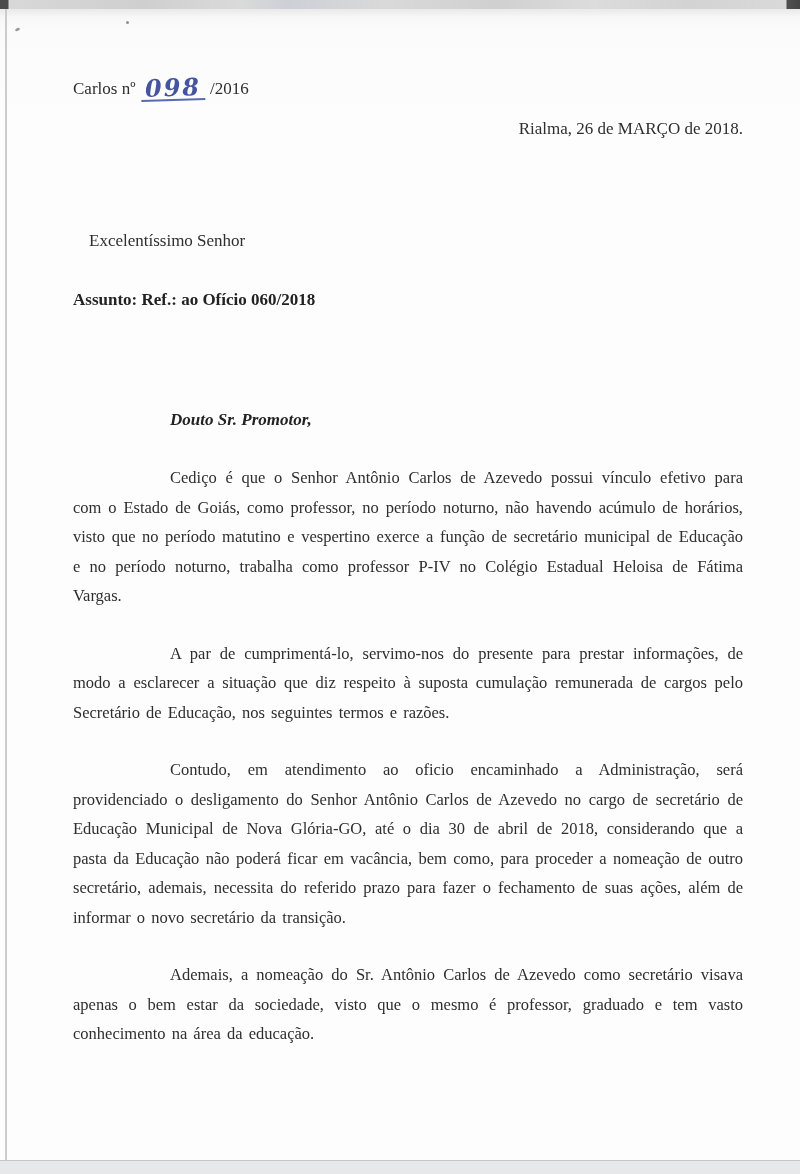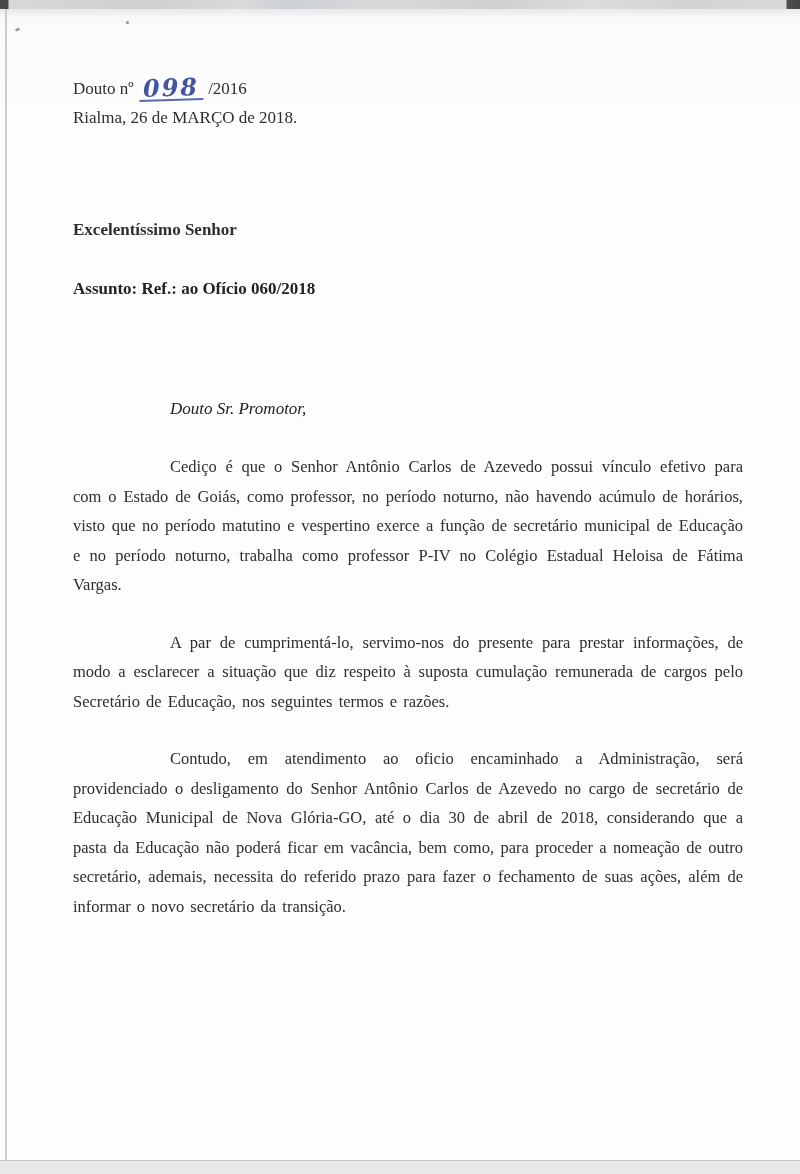--- a/index.html
+++ b/index.html
@@ -51,28 +51,28 @@
     font-weight: 600;
     font-size: 24px;
     line-height: 20px;
     letter-spacing: 2px;
     padding: 0 4px 1px 4px;
     margin: 0 1px;
     border-bottom: 2px solid #5a6ab0;
     transform: rotate(-2deg);
     position: relative; top: 2px;
   }
-  .date-line { margin-top: 5px; text-align: left; font-size: 17px; line-height: 24px; }
+  .date-line { margin-top: 16px; text-align: right; font-size: 17px; line-height: 24px; }
   .recipient { margin-top: 84px; font-size: 17px; line-height: 31px; }
-  .recipient p { margin: 0; font-weight: bold; }
+  .recipient p { margin: 16px; }
   .bold { font-weight: bold; color: #222222; }
   .subject { margin: 28px 0 0 0; font-weight: bold; font-size: 17px; line-height: 31px; color: #222222; }
   .greeting {
     margin: 89px 0 0 97px;
-    font-weight: normal; font-style: italic;
+    font-weight: bold; font-style: italic;
     font-size: 17px; line-height: 31px; color: #222222;
   }
   .body-para {
     margin: 28px 0 0 0;
     text-indent: 97px;
     text-align: justify;
     font-size: 16.5px;
     line-height: 29.5px;
     word-spacing: 2px;
     color: #2e2e2e;
@@ -86,33 +86,34 @@
   <div class="scan-band-top"></div>
   <div class="scan-band-top-fade"></div>
   <div class="scan-line-left"></div>
   <div class="scan-band-bottom"></div>
   <div class="speck speck-a"></div>
   <div class="speck speck-b"></div>
 
   <div class="letter">
 
     <div class="office-line">
-      <span>Douto nº</span>
+      <span>Carlos nº</span>
       <span class="handwritten">098</span>
       <span>/2016</span>
     </div>
 
     <div class="date-line">Rialma, 26 de MARÇO de 2018.</div>
 
     <div class="recipient">
       <p>Excelentíssimo Senhor</p>
     </div>
 
     <p class="subject">Assunto: Ref.: ao Ofício 060/2018</p>
 
     <p class="greeting">Douto Sr. Promotor,</p>
 
     <p class="body-para">Cediço é que o Senhor Antônio Carlos de Azevedo possui vínculo efetivo para com o Estado de Goiás, como professor, no período noturno, não havendo acúmulo de horários, visto que no período matutino e vespertino exerce a função de secretário municipal de Educação e no período noturno, trabalha como professor P-IV no Colégio Estadual Heloisa de Fátima Vargas.</p>
     <p class="body-para">A par de cumprimentá-lo, servimo-nos do presente para prestar informações, de modo a esclarecer a situação que diz respeito à suposta cumulação remunerada de cargos pelo Secretário de Educação, nos seguintes termos e razões.</p>
     <p class="body-para">Contudo, em atendimento ao oficio encaminhado a Administração, será providenciado o desligamento do Senhor Antônio Carlos de Azevedo no cargo de secretário de Educação Municipal de Nova Glória-GO, até o dia 30 de abril de 2018, considerando que a pasta da Educação não poderá ficar em vacância, bem como, para proceder a nomeação de outro secretário, ademais, necessita do referido prazo para fazer o fechamento de suas ações, além de informar o novo secretário da transição.</p>
+    <p class="body-para">Ademais, a nomeação do Sr. Antônio Carlos de Azevedo como secretário visava apenas o bem estar da sociedade, visto que o mesmo é professor, graduado e tem vasto conhecimento na área da educação.</p>
 
   </div>
 </div>
 
 </body></html>

